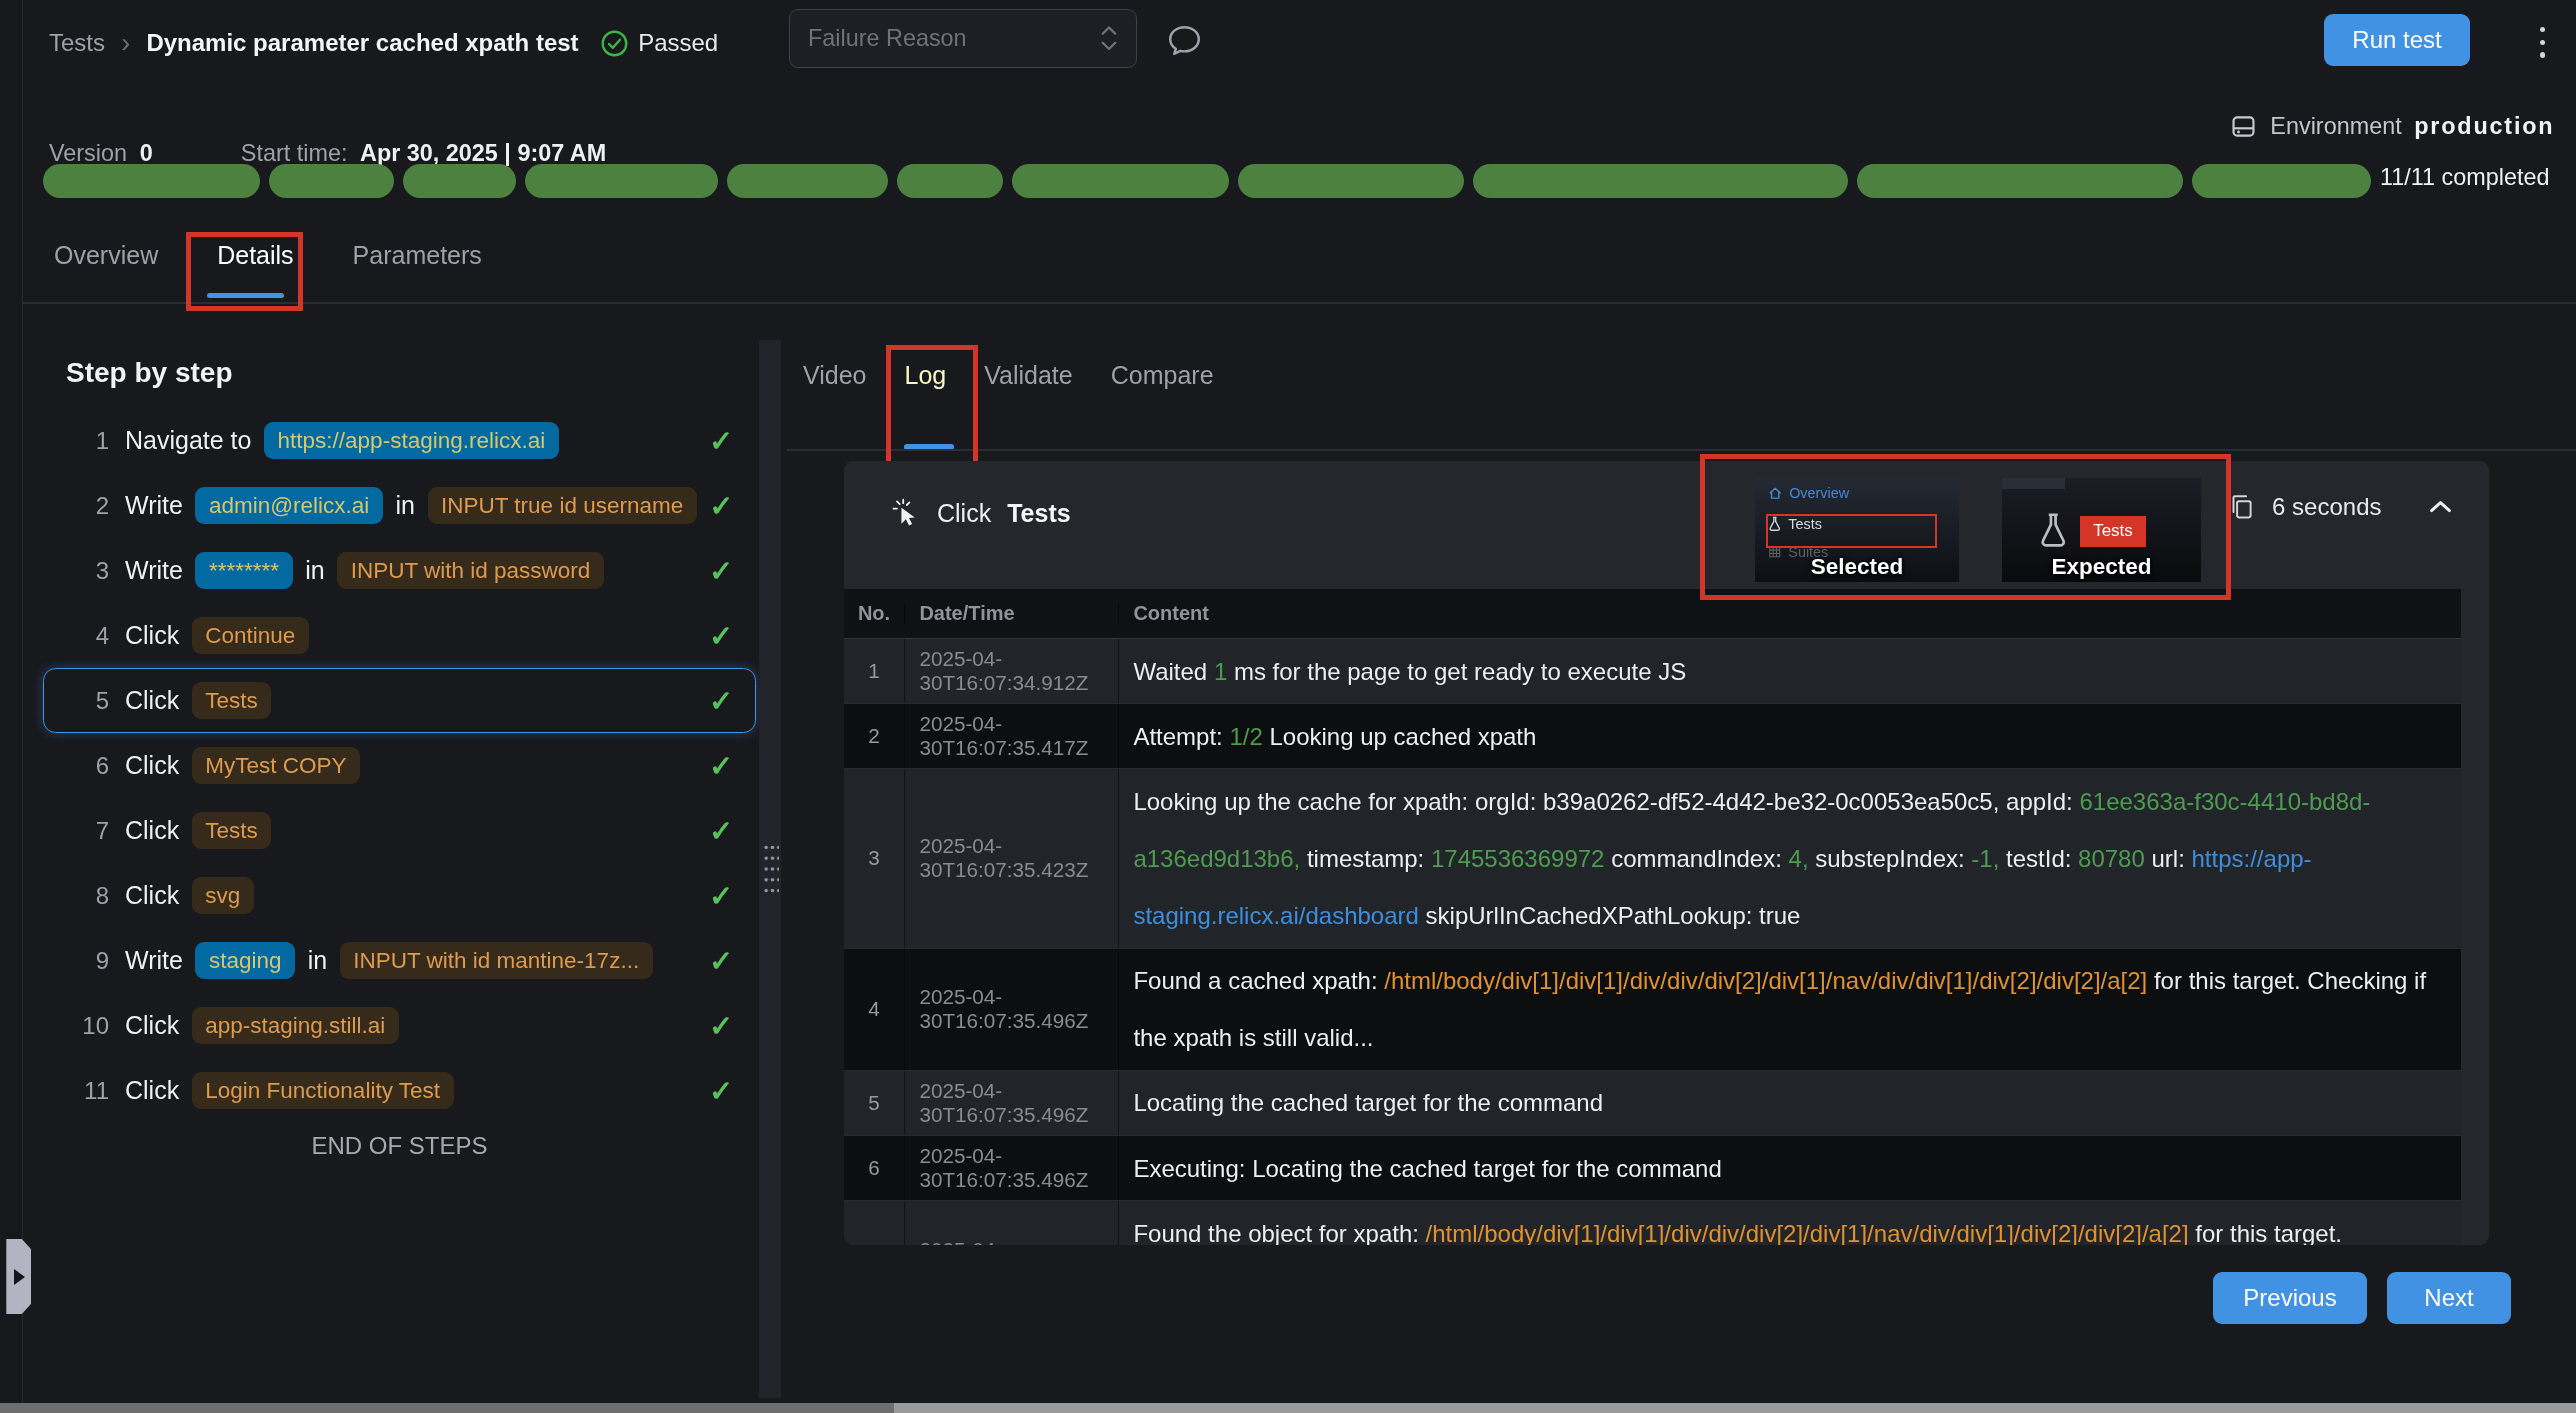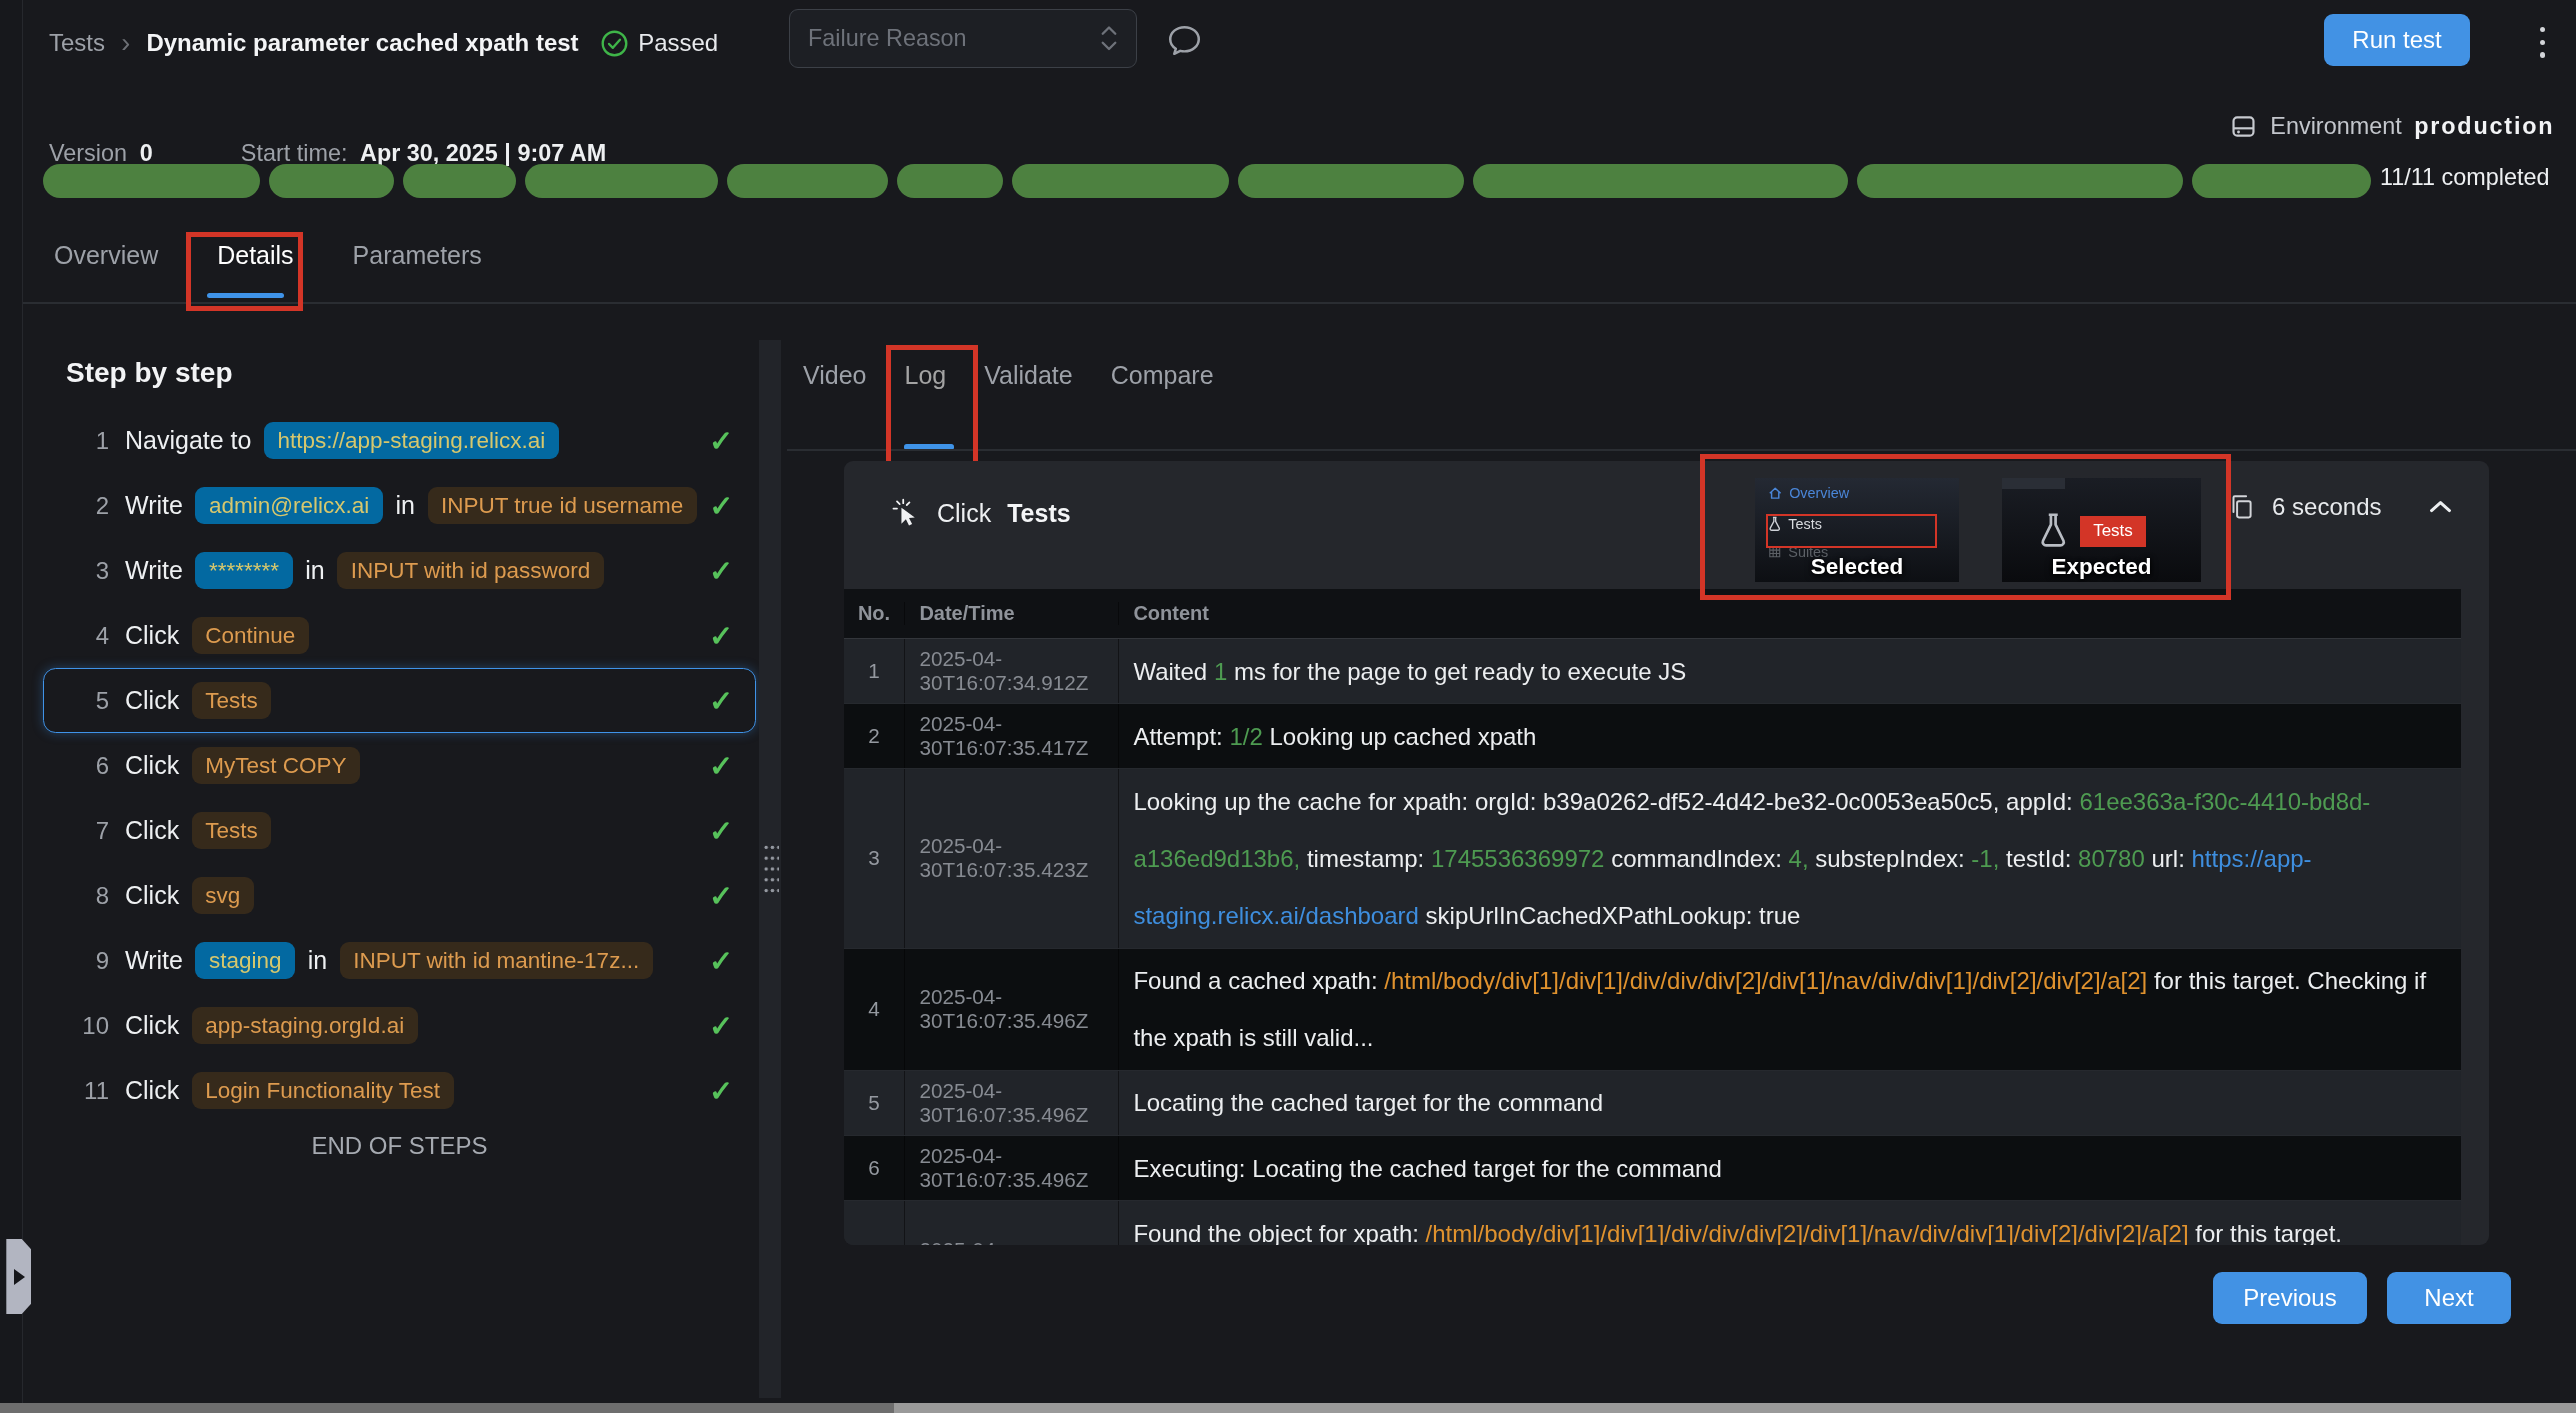--- a/index.html
+++ b/index.html
@@ -67,21 +67,21 @@
   .end-of-steps { position:absolute; left:43px; top:1132px; width:713px; text-align:center; color:#a6aab1; font-size:24px; }
 
   
   .v-scroll { position:absolute; left:759px; top:340px; width:21.6px; height:1058px; background:#222429; }
   .v-dots { position:absolute; left:763px; top:842px; width:16px; height:52px; cursor:grab;
     background-image:radial-gradient(circle, #9599a1 1.6px, transparent 2px); background-size:6.3px 10.8px; }
 
   
   .rtabs { position:absolute; left:803px; top:361px; display:flex; gap:38px; font-size:25px; }
   .rtab { color:#9da1a8; cursor:pointer; }
-  .rtab.active { color:#a3a3a3; }
+  .rtab.active { color:#fef9c3; }
   .rtab-underline { position:absolute; left:904px; top:444px; width:50px; height:6.3px; background:#3f93e8; border-radius:2.7px; }
   .right-divider { position:absolute; left:787px; top:449px; width:1789px; height:1.8px; background:#2a2d32; }
 
   
   .card { position:absolute; left:844px; top:461px; width:1645px; height:784px; background:#25272c; border-radius:9px; overflow:hidden; }
   .cmd { position:absolute; left:45px; top:36px; display:flex; align-items:center; gap:16px; font-size:25px; }
   .cmd .action { color:#eef0f2; }
   .cmd .target { color:#f4f5f7; font-weight:700; }
   .duration { position:absolute; right:36px; top:32px; display:flex; align-items:center; gap:16px; font-size:24px; color:#e8eaed; }
   .duration .chev { margin-left:30.5px; cursor:pointer; display:flex; }
@@ -270,21 +270,21 @@
         <span class="step-no">9</span>
         <span class="step-part part-action">Write</span>
         <span class="step-part part-value">staging</span>
         <span class="step-part part-action">in</span>
         <span class="step-part part-target">INPUT with id mantine-17z...</span>
         <span class="step-check">✓</span>
       </div>
       <div class="step-row">
         <span class="step-no">10</span>
         <span class="step-part part-action">Click</span>
-        <span class="step-part part-target">app-staging.orgId.ai</span>
+        <span class="step-part part-target">app-staging.still.ai</span>
         <span class="step-check">✓</span>
       </div>
       <div class="step-row">
         <span class="step-no">11</span>
         <span class="step-part part-action">Click</span>
         <span class="step-part part-target">Login Functionality Test</span>
         <span class="step-check">✓</span>
       </div>
     </div>
   <div class="end-of-steps">END OF STEPS</div>

